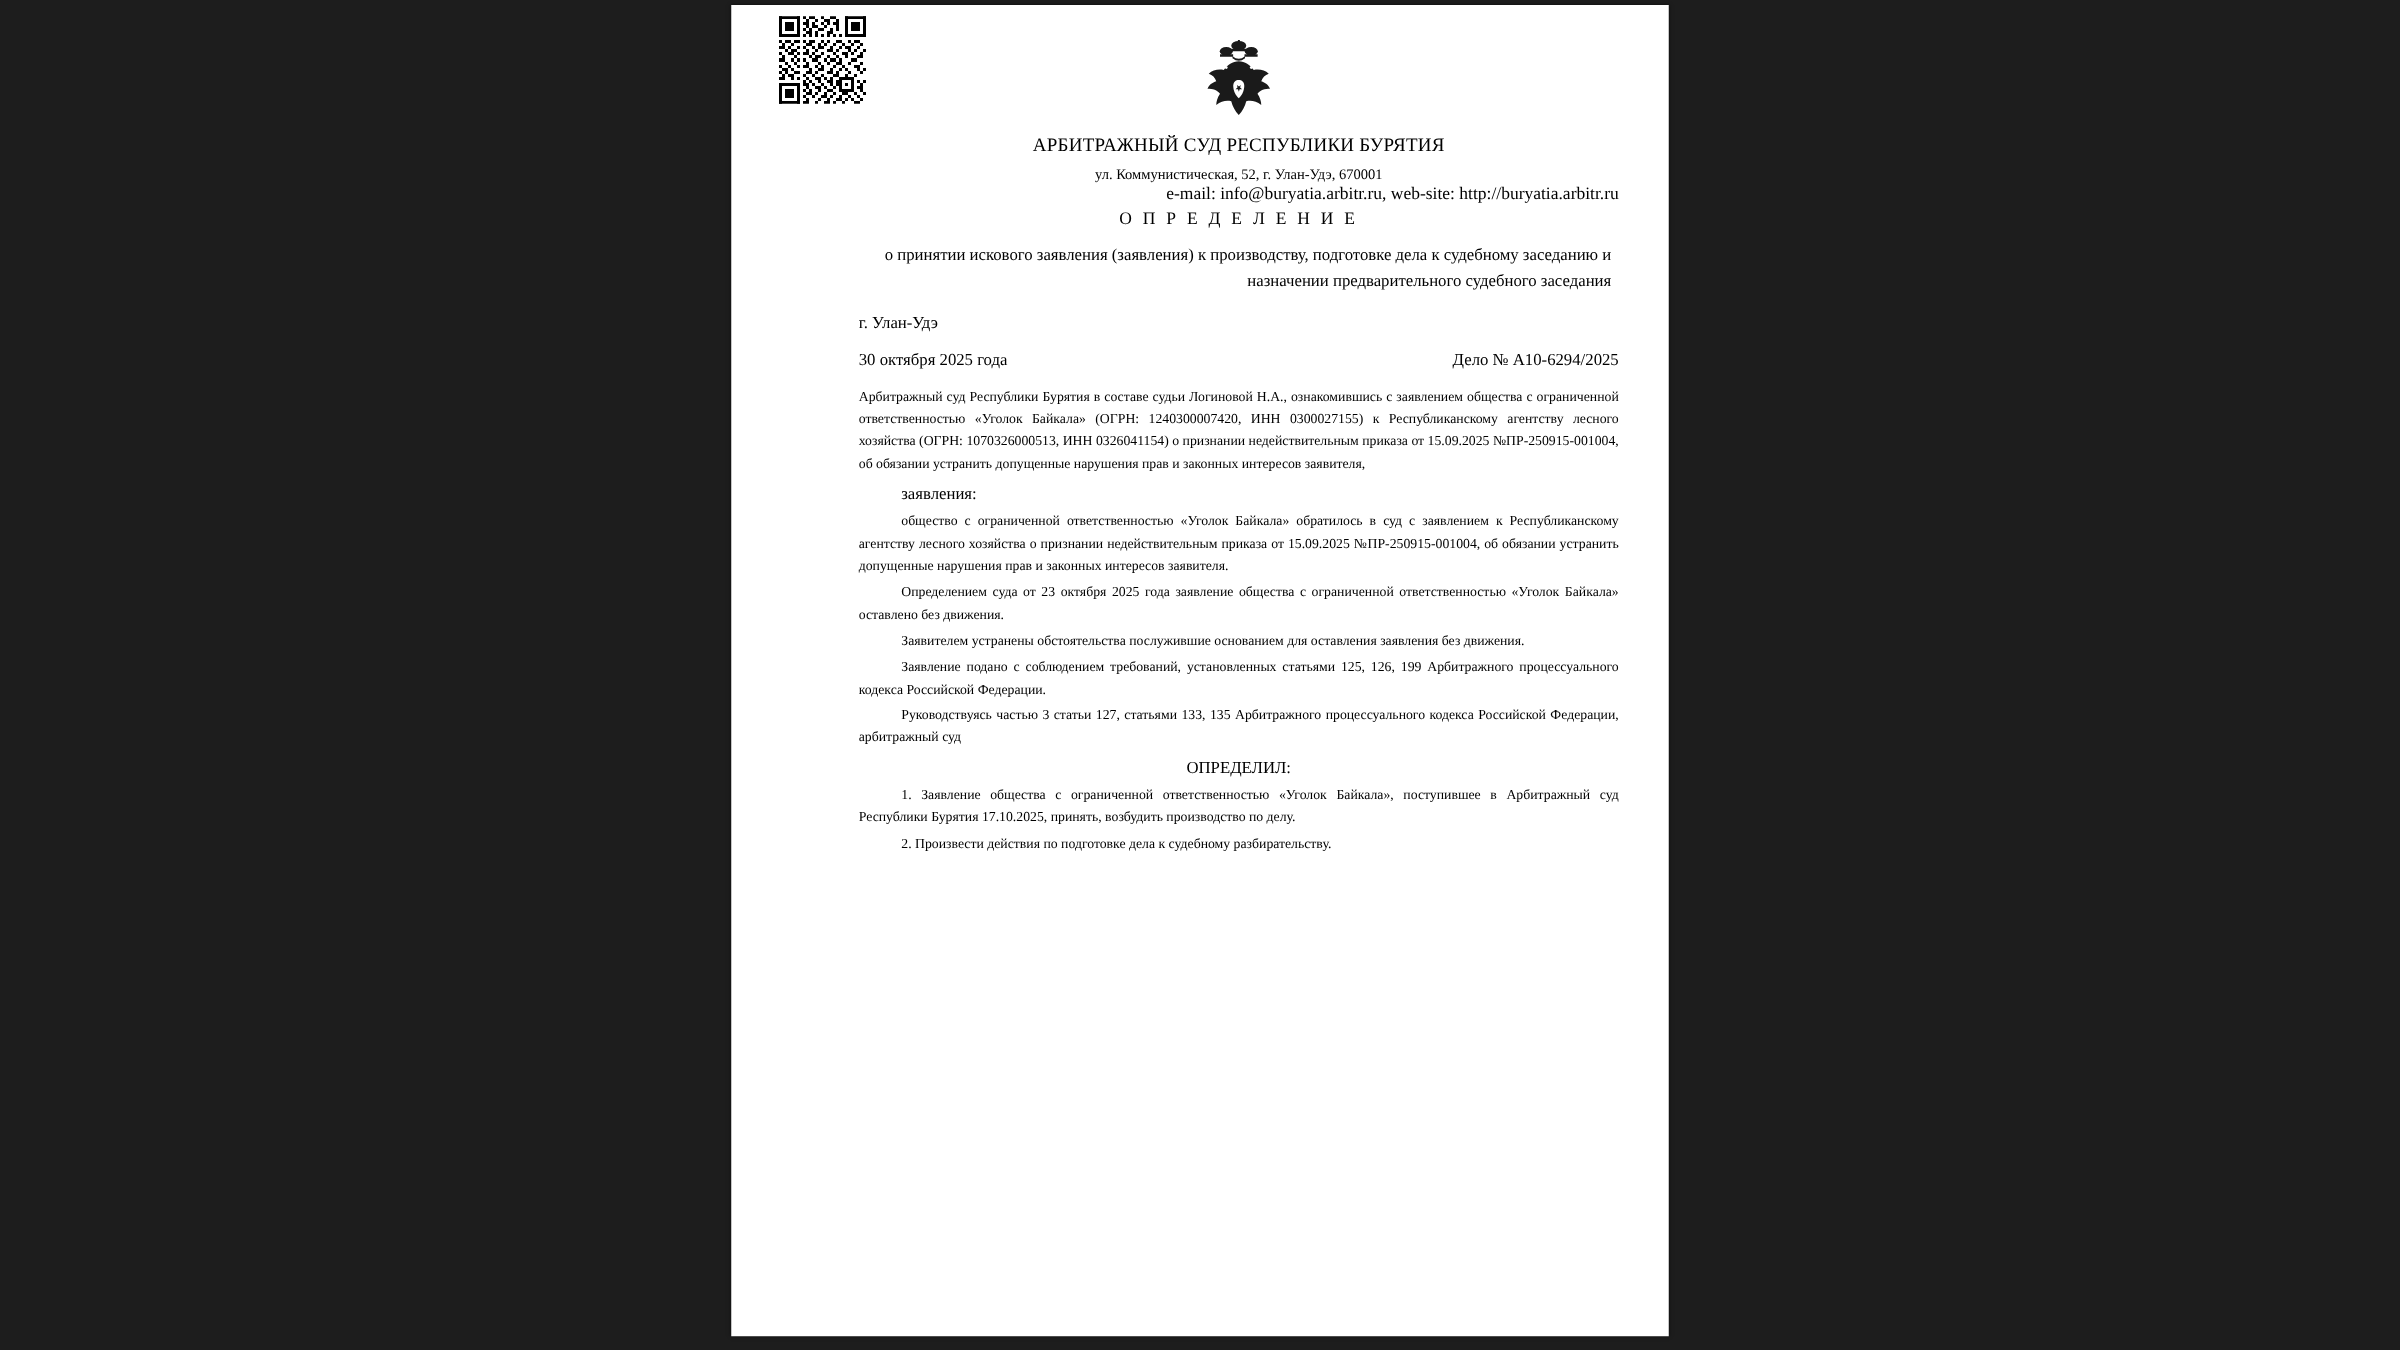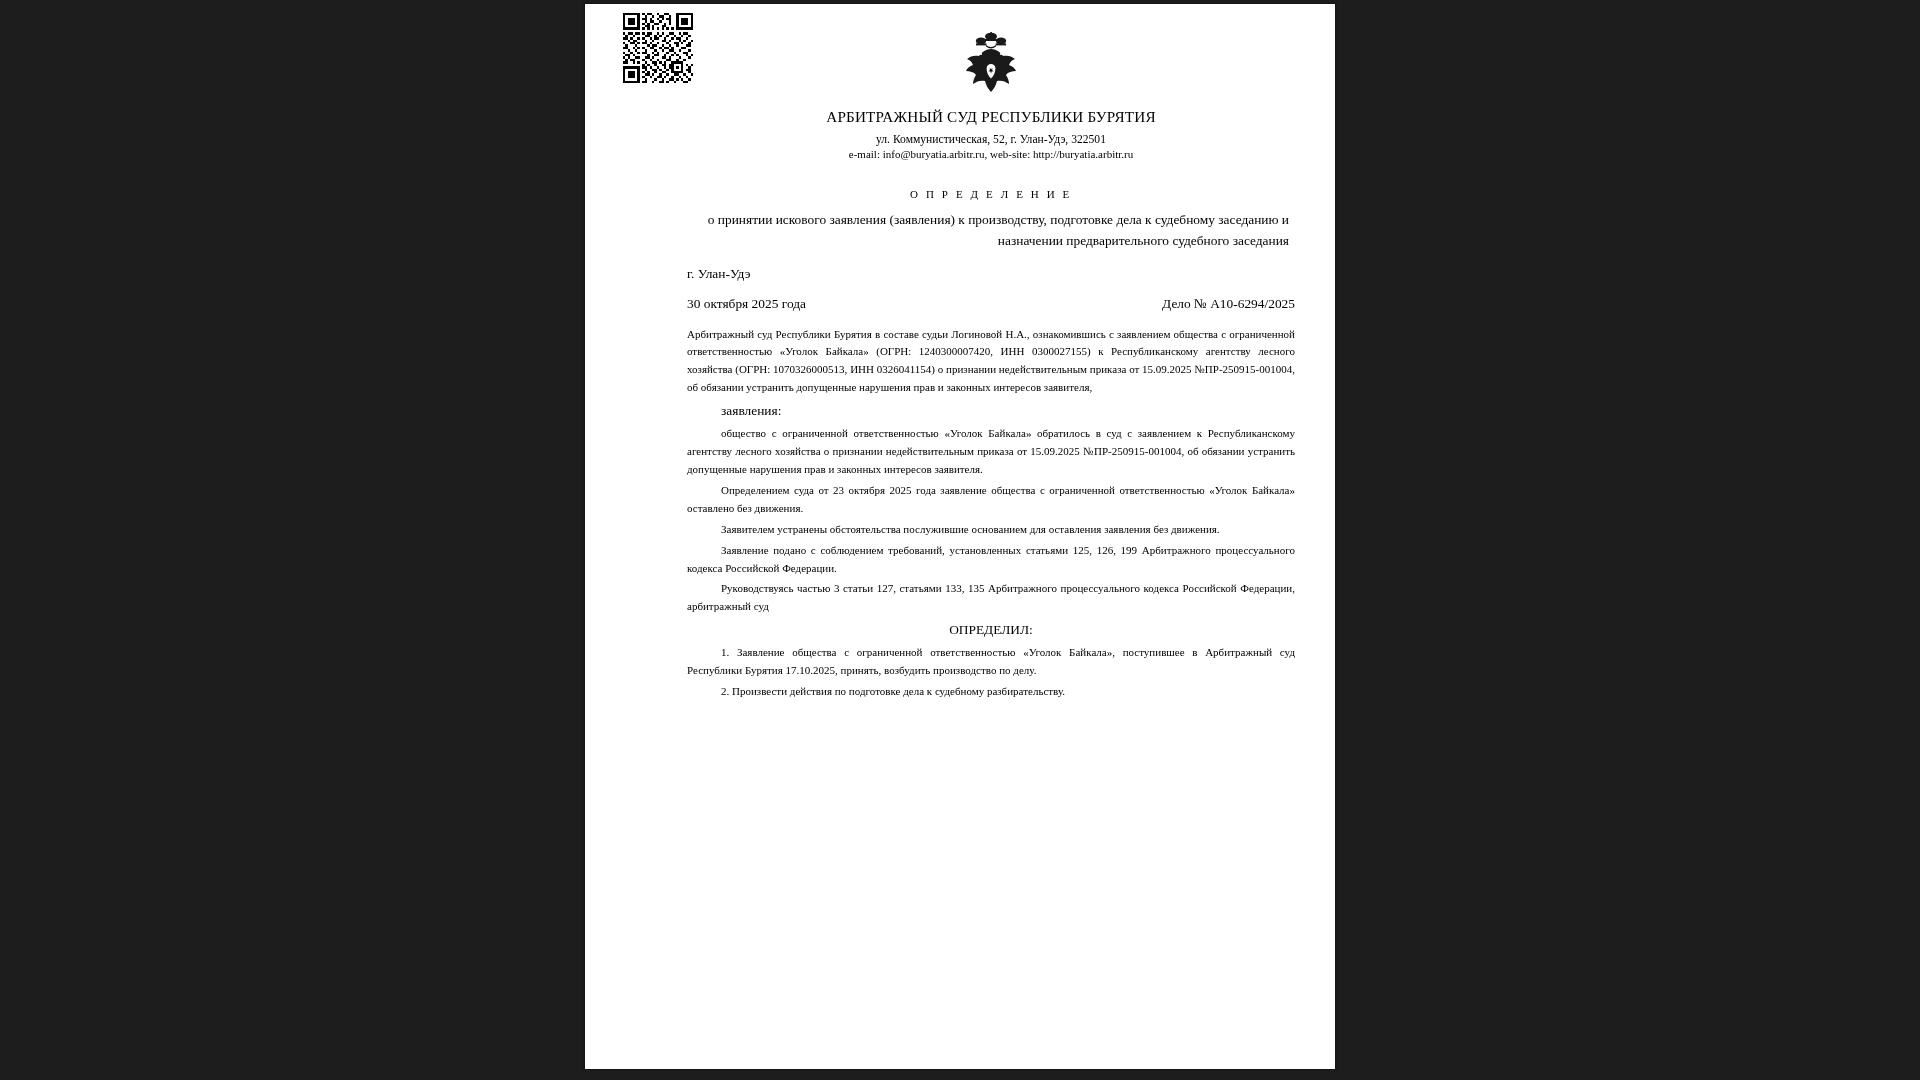--- a/index.html
+++ b/index.html
@@ -63,27 +63,27 @@
     letter-spacing: 0.2px;
     margin: 0 0 7px 0;
     font-family: "Liberation Serif", serif;
   }
   .addr {
     text-align: center;
     font-size: 11.6px;
     margin: 0 0 2px 0;
   }
   .email {
-    text-align: center;
-    font-size: 11px;
-    margin: 0 0 28px 0;
+    text-align: right;
+    font-size: 14px;
+    margin: 0 0 4px 0;
   }
   .doc-type {
     text-align: center;
-    font-size: 11px;
+    font-size: 14px;
     letter-spacing: 2.6px;
     margin: 0 0 10px 0;
   }
   .subtitle {
     text-align: right;
     font-size: 13.4px;
     line-height: 1.55;
     margin: 0 0 14px 0;
     padding: 0 6px;
   }
@@ -385,21 +385,21 @@
             <circle cx="19" cy="22" r="1.1"></circle>
             <circle cx="39" cy="22" r="1.1"></circle>
           </g>
           <g fill="#1a1a1a">
             <path d="M27.6 36 l1.6 1.1 1.4 -1.1 -0.5 2 1.6 1.3 -2 0.1 -0.6 2 -0.7 -2 -2 -0.1 1.6 -1.3 z"></path>
           </g>
         </svg>
       </div>
 
       <div class="court-name">АРБИТРАЖНЫЙ СУД РЕСПУБЛИКИ БУРЯТИЯ</div>
-      <div class="addr">ул. Коммунистическая, 52, г. Улан-Удэ, 322501</div>
+      <div class="addr">ул. Коммунистическая, 52, г. Улан-Удэ, 670001</div>
       <div class="email">e-mail: info@buryatia.arbitr.ru, web-site: http://buryatia.arbitr.ru</div>
 
       <div class="doc-type">О П Р Е Д Е Л Е Н И Е</div>
       <div class="subtitle">о  принятии искового заявления (заявления) к производству, подготовке дела к судебному заседанию и назначении предварительного судебного заседания</div>
 
       <div class="city">г. Улан-Удэ</div>
 
       <div class="meta-row">
         <span>30 октября 2025 года</span>
         <span>Дело № А10-6294/2025</span>

